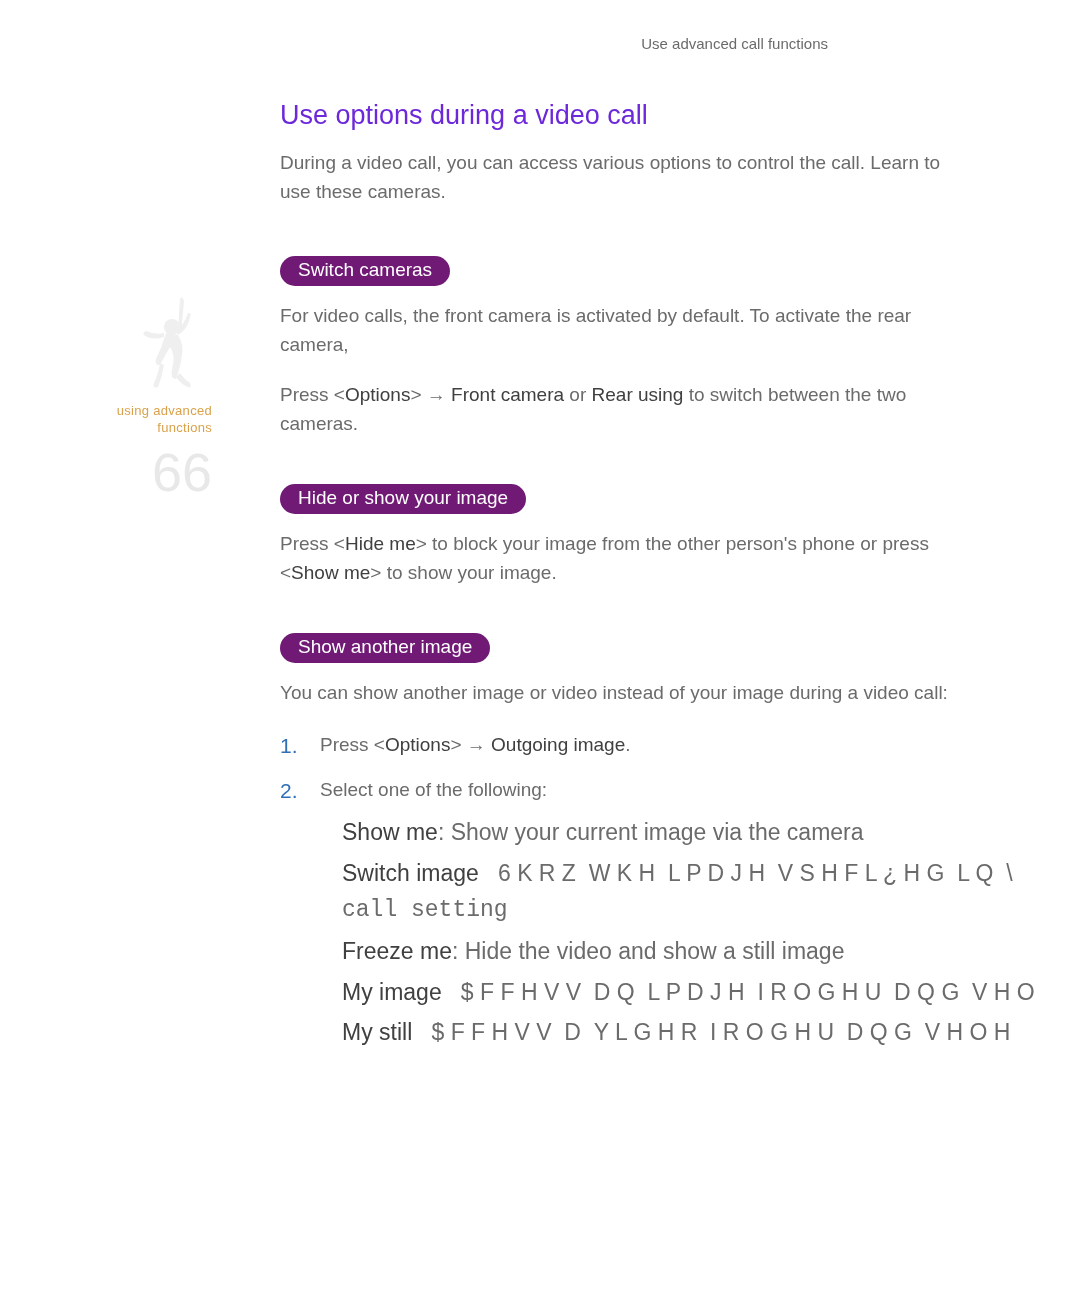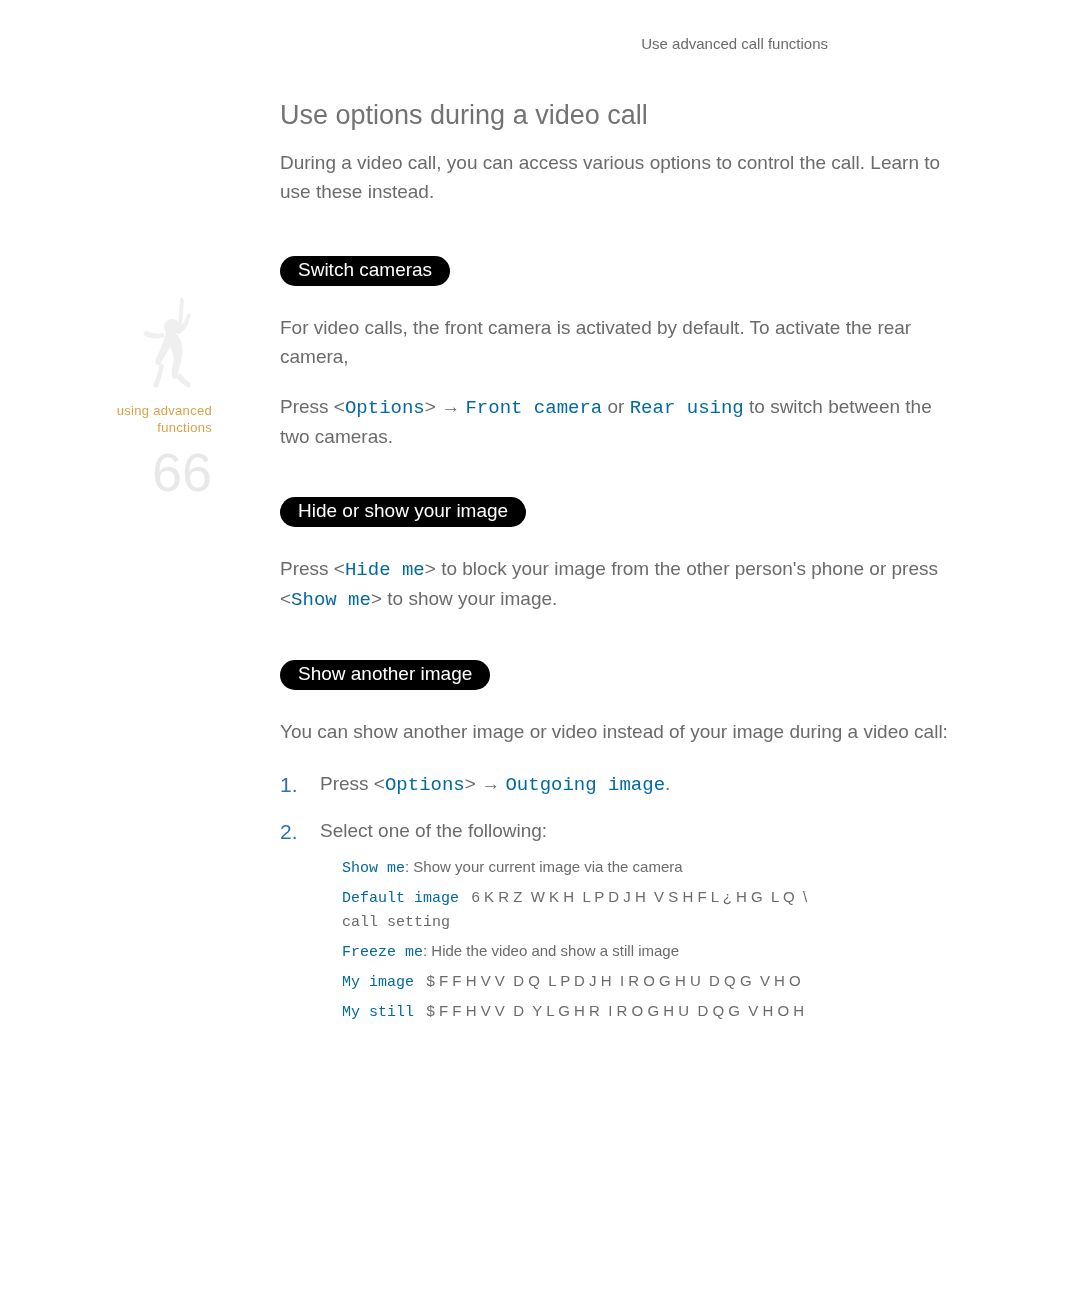--- a/index.html
+++ b/index.html
@@ -25,38 +25,38 @@
   }
   .content {
     position: absolute;
     left: 280px;
     top: 100px;
     width: 780px;
   }
   h1.section-title {
     font-size: 27px;
     font-weight: normal;
-    color: #737373;
+    color: #6d28d9;
     margin: 0 0 18px 0;
   }
   p.intro {
     font-size: 19px;
     line-height: 1.5;
     color: #6b6b6b;
     margin: 0 0 50px 0;
     width: 670px;
   }
   .pill {
     display: inline-block;
-    background: #000000;
+    background: #701a75;
     color: #ffffff;
     font-size: 19px;
     padding: 3px 18px 5px 18px;
     border-radius: 16px;
-    margin-bottom: 28px;
+    margin-bottom: 16px;
   }
   p.body {
     font-size: 19px;
     line-height: 1.5;
     color: #6b6b6b;
     margin: 0 0 22px 0;
     width: 680px;
   }
   .block { margin-bottom: 46px; }
   .arrow { color:#6b6b6b; }
@@ -82,28 +82,28 @@
     left: 0;
     top: 0;
     color: #2f6fb7;
     font-size: 21px;
   }
   .sublist {
     margin-top: 10px;
     padding-left: 22px;
   }
   .sub-item {
-    font-size: 15px;
+    font-size: 23px;
     line-height: 1.6;
     color: #6b6b6b;
     margin-bottom: 4px;
     white-space: nowrap;
   }
   .sub-item .wrap { white-space: normal; display:block;font-family:Liberation Mono, monospace; }
-  .k { color: #0369a1; font-family: Liberation Mono, monospace; }
+  .k { color: #404040; }
 
   
   .sidebar {
     position: absolute;
     left: 82px;
     top: 295px;
     width: 130px;
     text-align: right;
   }
   .climber-icon {
@@ -145,21 +145,21 @@
     </svg>
     <div class="side-label">
       <span>using advanced</span><br>
       <span>functions</span>
     </div>
     <div class="page-num">66</div>
   </div>
 
   <div class="content">
     <h1 class="section-title">Use options during a video call</h1>
-    <p class="intro">During a video call, you can access various options to control the call. Learn to use these instead.</p>
+    <p class="intro">During a video call, you can access various options to control the call. Learn to use these cameras.</p>
 
     <div class="block">
       <div class="pill">Switch cameras</div>
       <p class="body">For video calls, the front camera is activated by default. To activate the rear camera,</p>
       <p class="body">
         <span>Press &lt;</span><span class="k">Options</span><span>&gt; </span><span class="arrow">→</span><span> </span><span class="k">Front camera</span><span> or </span><span class="k">Rear using</span><span> to switch between the two cameras.</span>
       </p>
     </div>
 
     <div class="block">
@@ -174,21 +174,21 @@
       <p class="body">You can show another image or video instead of your image during a video call:</p>
 
       <ol class="steps">
         <li>
           <span>Press &lt;</span><span class="k">Options</span><span>&gt; </span><span class="arrow">→</span><span> </span><span class="k">Outgoing image</span><span>.</span>
         </li>
         <li>
           <span>Select one of the following:</span>
           <div class="sublist">
             <div class="sub-item"><span class="k">Show me</span><span>: Show your current image via the camera</span></div>
-            <div class="sub-item"><span class="k">Default image</span><span>&nbsp;&nbsp;&nbsp;6 K R Z&nbsp;&nbsp;W K H&nbsp;&nbsp;L P D J H&nbsp;&nbsp;V S H F L ¿ H G&nbsp;&nbsp;L Q&nbsp;&nbsp;\</span><span class="wrap">call setting</span></div>
+            <div class="sub-item"><span class="k">Switch image</span><span>&nbsp;&nbsp;&nbsp;6 K R Z&nbsp;&nbsp;W K H&nbsp;&nbsp;L P D J H&nbsp;&nbsp;V S H F L ¿ H G&nbsp;&nbsp;L Q&nbsp;&nbsp;\</span><span class="wrap">call setting</span></div>
             <div class="sub-item"><span class="k">Freeze me</span><span>: Hide the video and show a still image</span></div>
             <div class="sub-item"><span class="k">My image</span><span>&nbsp;&nbsp;&nbsp;$ F F H V V&nbsp;&nbsp;D Q&nbsp;&nbsp;L P D J H&nbsp;&nbsp;I R O G H U&nbsp;&nbsp;D Q G&nbsp;&nbsp;V H O</span></div>
             <div class="sub-item"><span class="k">My still</span><span>&nbsp;&nbsp;&nbsp;$ F F H V V&nbsp;&nbsp;D&nbsp;&nbsp;Y L G H R&nbsp;&nbsp;I R O G H U&nbsp;&nbsp;D Q G&nbsp;&nbsp;V H O H</span></div>
           </div>
         </li>
       </ol>
     </div>
 
   </div>
 </div>

